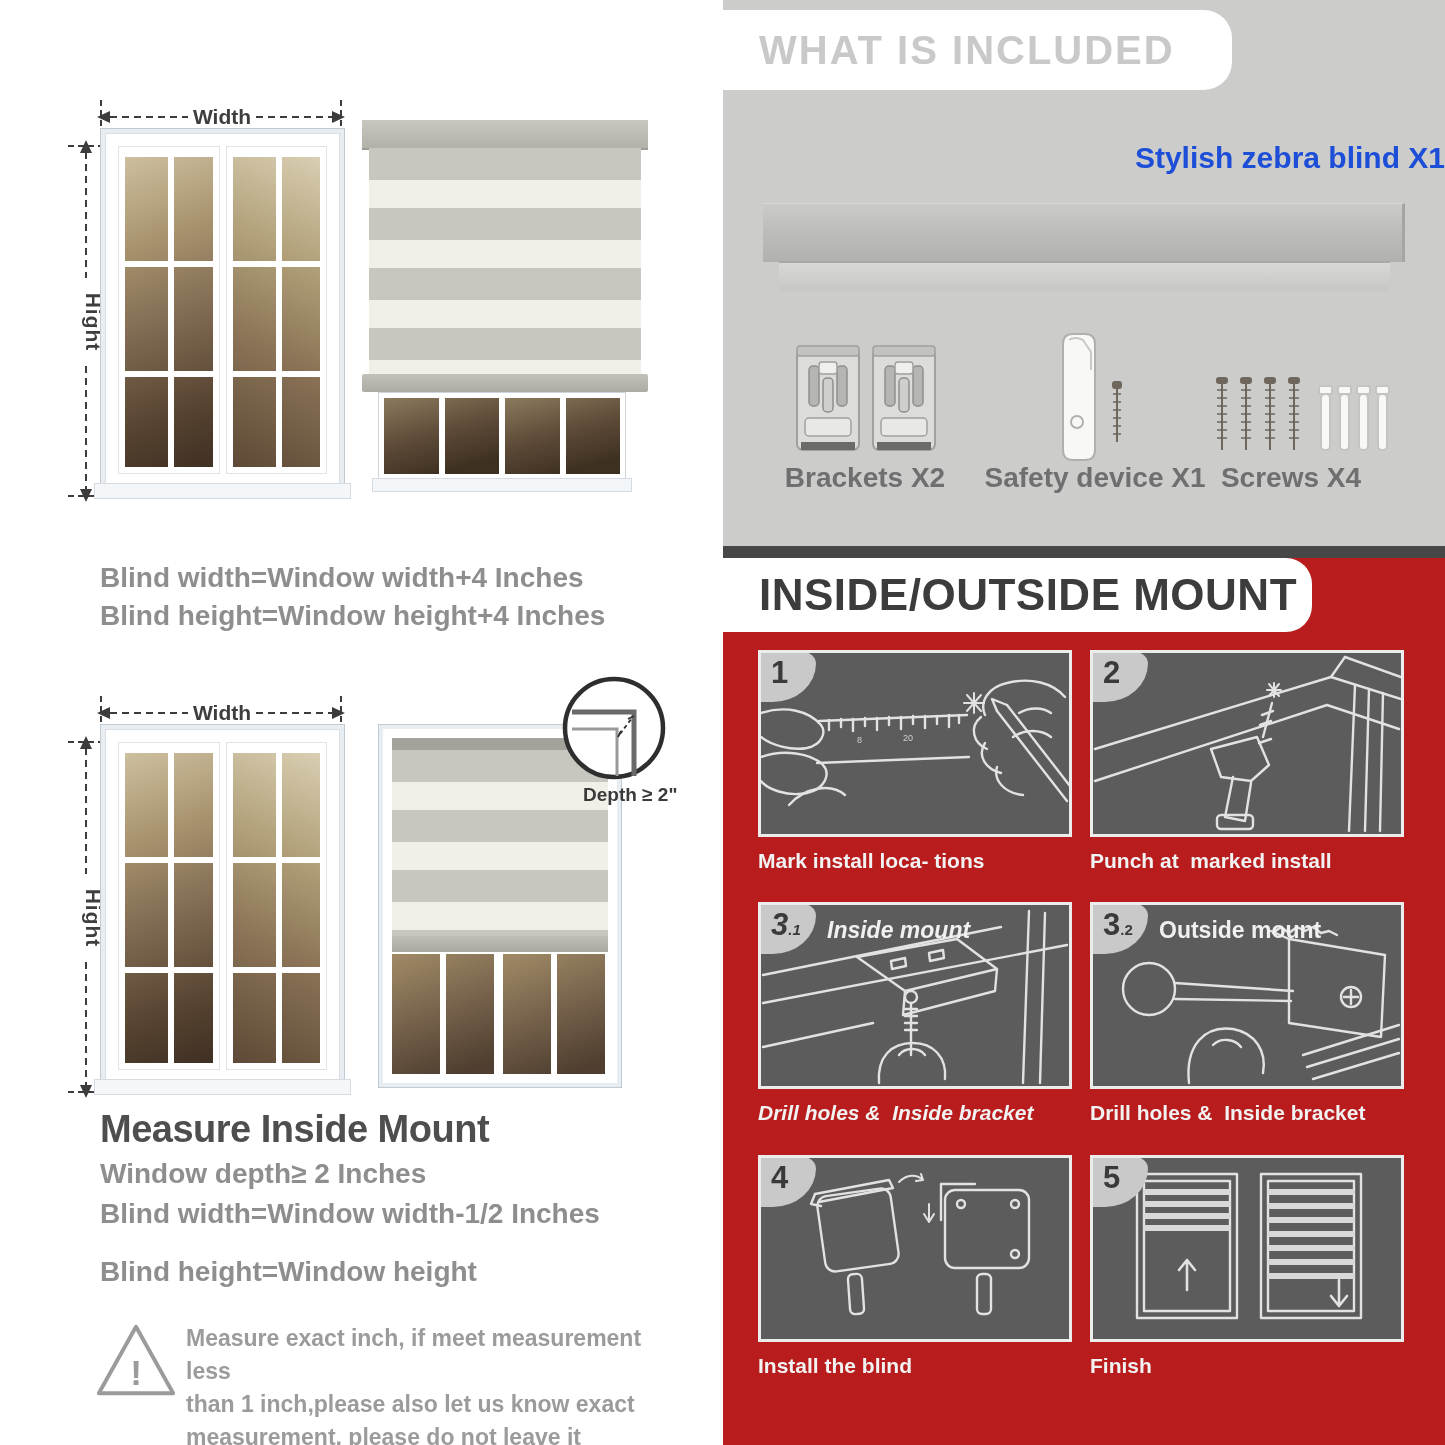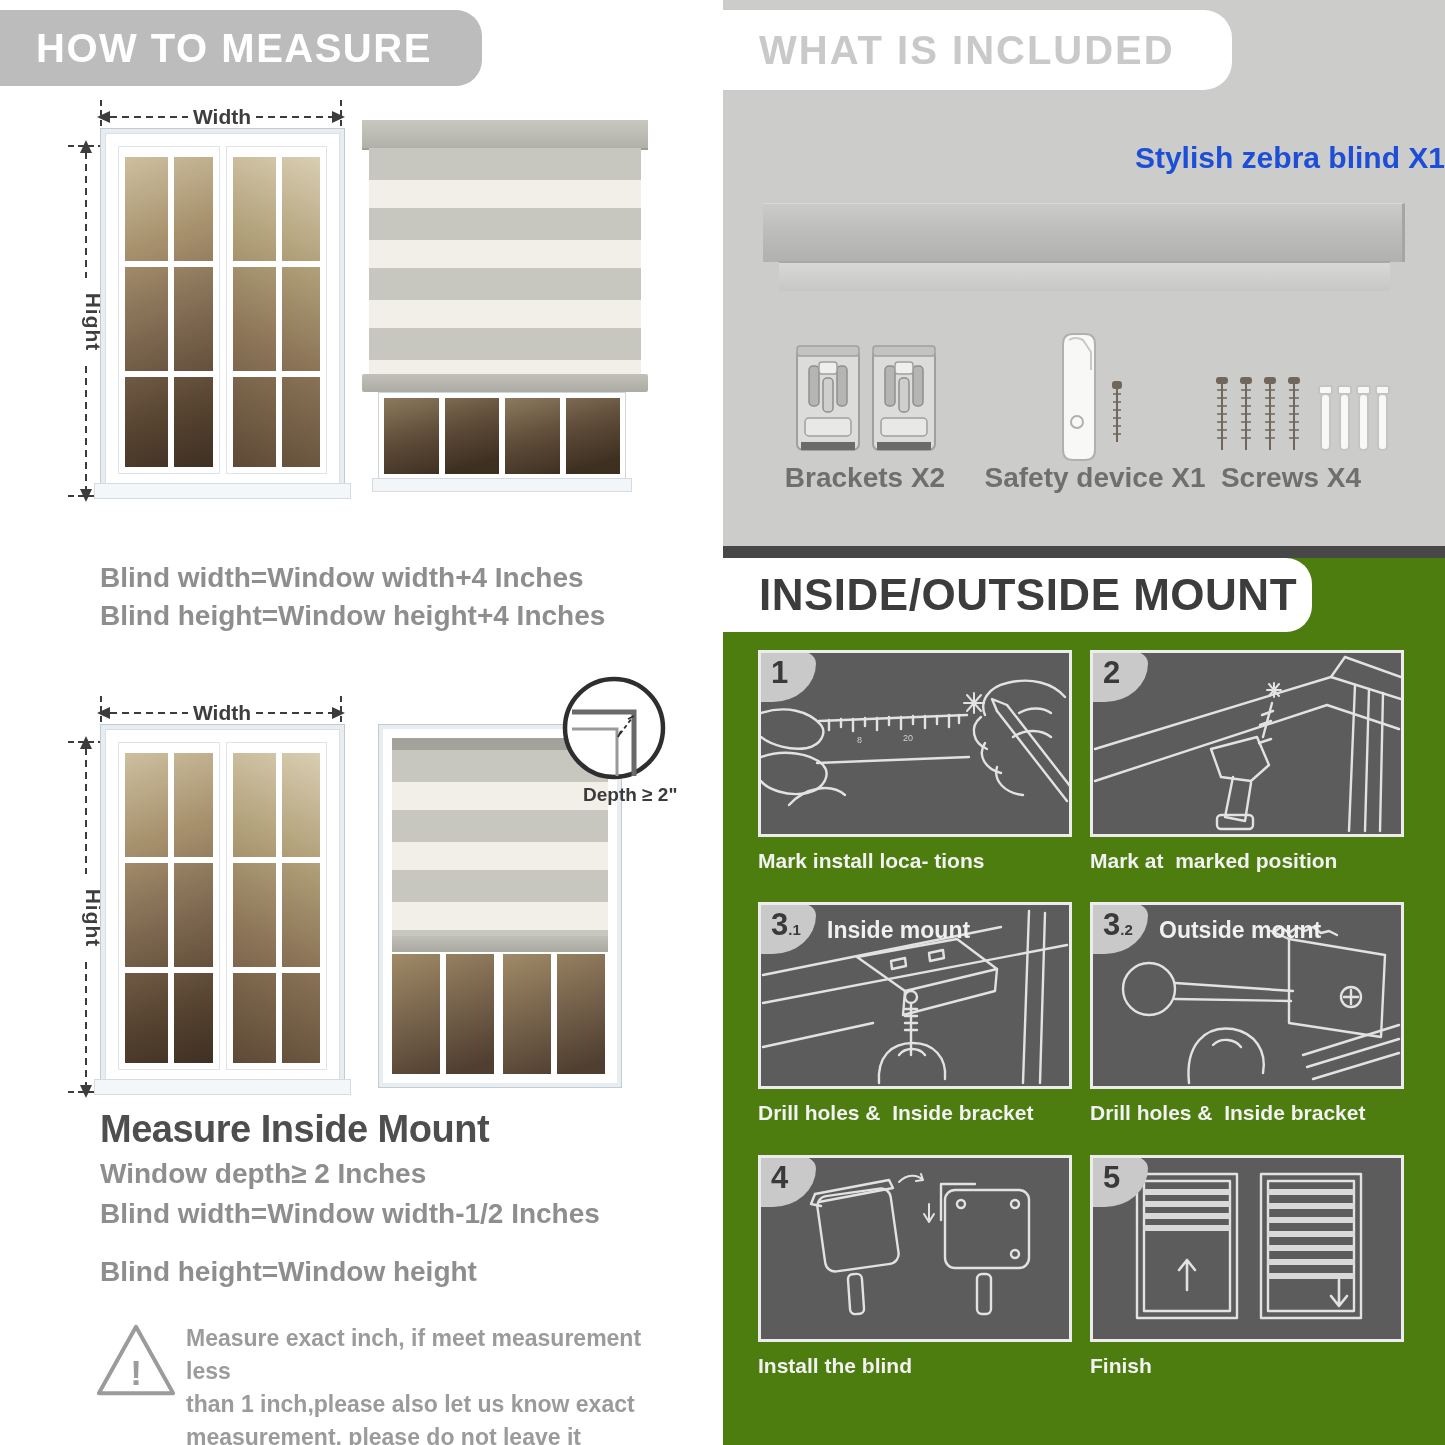--- a/index.html
+++ b/index.html
@@ -92,42 +92,39 @@
   .product-label{position:absolute;left:0;top:141px;width:100%;text-align:right;
     color:#1d4ed8;font-size:30px;font-weight:bold;}
   .headrail-main{position:absolute;left:40px;top:203px;width:639px;height:58px;
     background:linear-gradient(180deg,#cbcbc9 0%,#bdbdbb 45%,#b1b1af 100%);
     border-right:3px solid #a5a5a3;border-top:1px solid #d8d8d6;}
   .headrail-lip{position:absolute;left:56px;top:261px;width:611px;height:30px;
     background:linear-gradient(180deg,#a9a9a7 0 2px,#d8d8d6 2px,#c7c7c5 100%);}
   .comp-label{position:absolute;top:462px;text-align:center;color:#6f6f6f;font-size:28px;font-weight:bold;}
 
   
-  .mount-panel{position:absolute;left:723px;top:546px;width:722px;height:899px;background:#4d7c0f;}
+  .mount-panel{position:absolute;left:723px;top:546px;width:722px;height:899px;background:#b91c1c;}
   .mount-band{position:absolute;left:0;top:0;width:100%;height:12px;background:#474747;}
   .step{position:absolute;width:314px;}
   .cell{position:relative;height:187px;border:3px solid #ececec;box-sizing:border-box;overflow:hidden;background:#5c5c5c;}
   .badge{position:absolute;left:-1px;top:-1px;width:56px;height:50px;background:#c9c9c9;
     border-radius:0 30% 100% 0;z-index:2;padding:3px 0 0 11px;box-sizing:border-box;color:#3a3a3a;}
   .badge .num{font-size:31px;font-weight:bold;}
   .badge .sub{font-size:15px;font-weight:bold;}
   .step-title{position:absolute;left:66px;top:12px;color:#f0f0f0;font-size:23px;font-weight:bold;z-index:2;}
   .caption{margin-top:12px;color:#f2f2f2;font-size:21px;font-weight:bold;white-space:pre-wrap;}
   .art{position:absolute;inset:0;width:100%;height:100%;}
 
   svg text{font-family:"Liberation Sans", sans-serif;}
 </style>
 </head>
 <body>
 
 <section class="abs" style="left:0;top:0;width:723px;height:1445px;">
 
-  <div class="banner banner-left">
-    <span>HOW TO MEASURE</span>
-  </div>
 
   <svg class="abs" style="left:95px;top:98px;" width="252" height="38" viewBox="0 0 252 38">
     <g stroke="#3c3c3c" stroke-width="2" fill="none">
       <line x1="6" y1="2" x2="6" y2="36" stroke-dasharray="6 4"></line>
       <line x1="246" y1="2" x2="246" y2="36" stroke-dasharray="6 4"></line>
       <line x1="15" y1="19" x2="93" y2="19" stroke-dasharray="7 5"></line>
       <line x1="161" y1="19" x2="239" y2="19" stroke-dasharray="7 5"></line>
     </g>
     <polygon points="2,19 15,13 15,25" fill="#3c3c3c"></polygon>
     <polygon points="250,19 237,13 237,25" fill="#3c3c3c"></polygon>
@@ -394,24 +391,24 @@
           <path d="M118 96 L164 84 L176 112 L158 128 L128 124 Z"></path>
           <path d="M140 124 L132 164 L152 168 L158 130"></path>
           <rect x="124" y="162" width="36" height="14" rx="4"></rect>
           <path d="M166 90 L178 86"></path>
           <path d="M170 84 L179 50"></path>
           <path d="M167 72 L178 68 M169 62 L180 58"></path>
           <path d="M181 44 v-14 M174 37 h14 M176 31 l10 12 M176 43 l10 -12" stroke-width="2"></path>
         </g>
       </svg>
     </div>
-    <div class="caption">Mark at  marked position</div>
-  </div>
-
-  <div class="step" style="left:35px;top:356px;">
+    <div class="caption">Punch at  marked install</div>
+  </div>
+
+  <div class="step" style="left:35px;top:356px;font-style:italic;">
     <div class="cell">
       <div class="badge"><span class="num">3</span><span class="sub">.1</span></div>
       <span class="step-title">Inside mount</span>
       <svg class="art" viewBox="0 0 308 181">
         <g fill="none" stroke="#e2e2e2" stroke-width="2.4" stroke-linecap="round" stroke-linejoin="round">
           <path d="M2 98 L306 40"></path>
             <path d="M2 70 L240 22"></path>
             <path d="M2 142 L112 118"></path>
           <path d="M268 6 L262 178"></path>
             <path d="M284 8 L279 178"></path>

